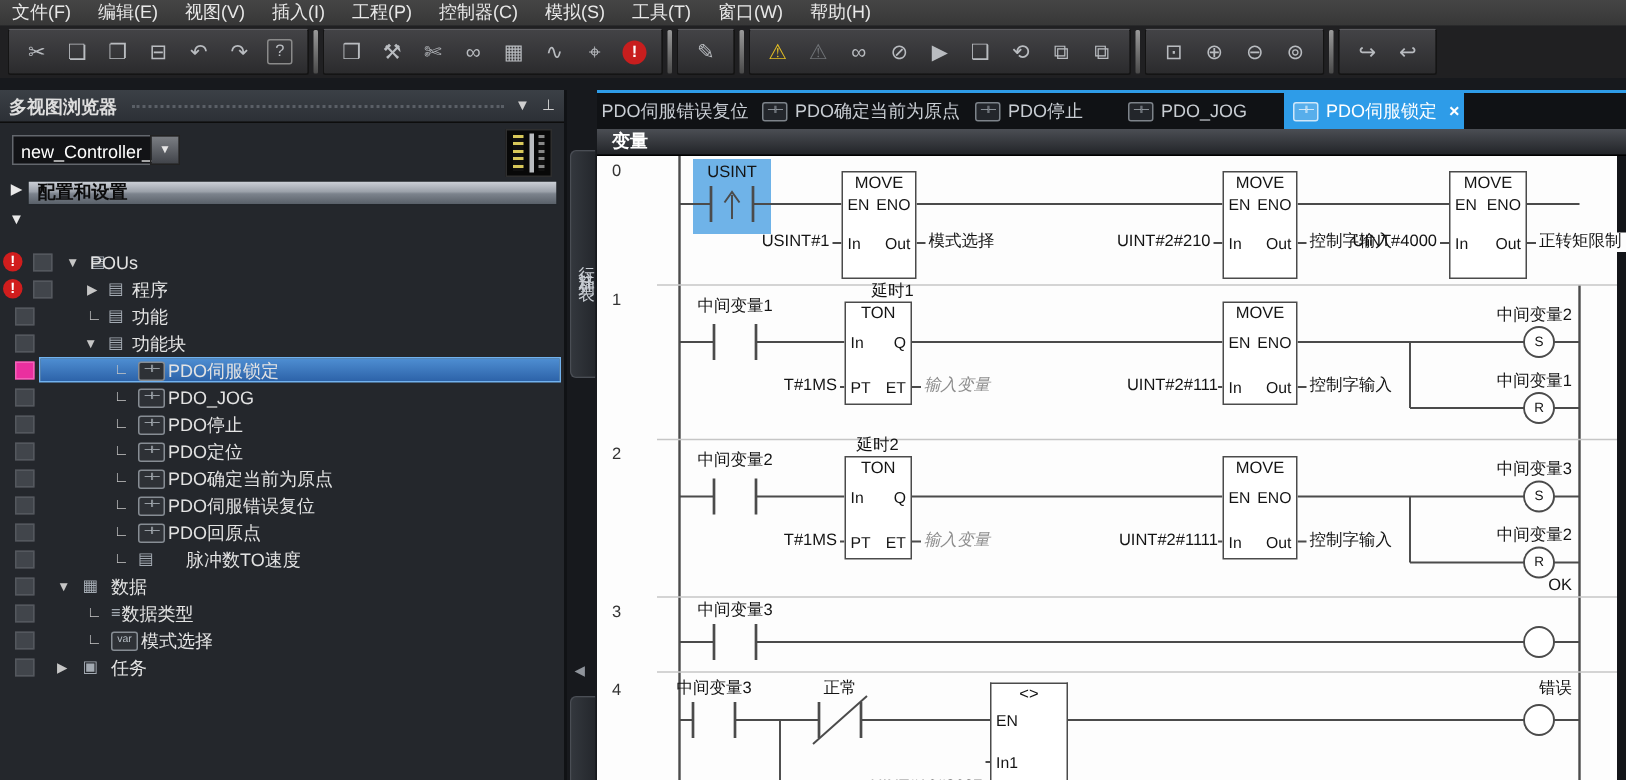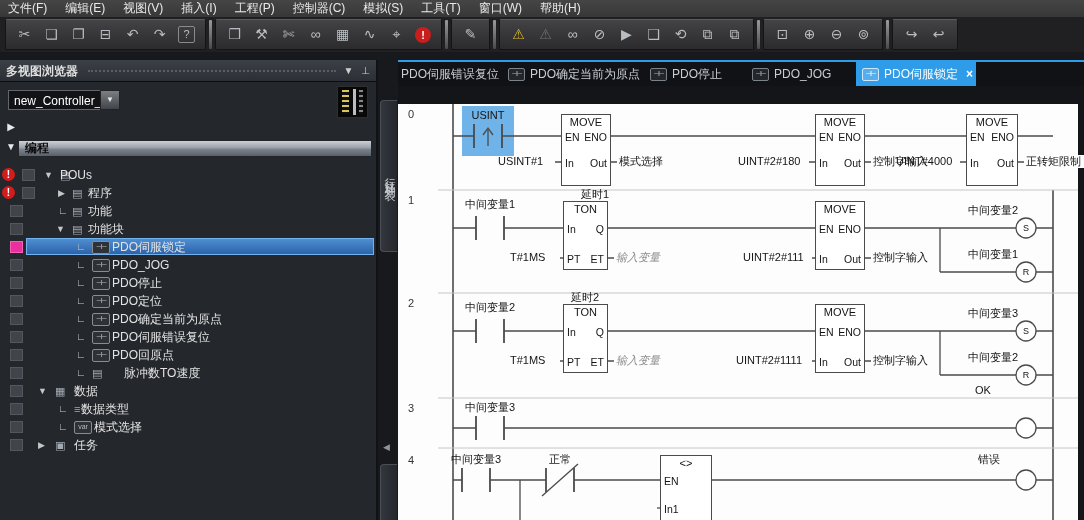--- a/index.html
+++ b/index.html
@@ -64,21 +64,21 @@
   .fbicon{flex:0 0 auto;width:15px;height:11px;border:1px solid #7d838a;border-radius:2px;background:#23262b;
           color:#a7aeb5;font-size:7px;line-height:10px;text-align:center;letter-spacing:-1px}
   .tab.active .fbicon{border-color:#cfe7fa;background:#57aeeb;color:#f2f8fd}
   .tclose{font-size:12px;font-weight:bold;margin-left:3px}
   .varbar{position:absolute;left:0;top:26px;width:100%;height:18px;background:linear-gradient(#4b4e54,#222428);
           border-bottom:1px solid #000;box-sizing:border-box;color:#fff;font-size:12px;font-weight:bold;line-height:17px;padding-left:10px}
   .canvas{position:absolute;left:0;top:44px;width:680px;height:416px;background:#fdfdfd;color:#141414}
   .canvas svg{position:absolute;left:0;top:0}
   .lbl{position:absolute;font-size:11px;white-space:nowrap;line-height:13px}
   .lc{transform:translateX(-50%)}
-  .lr{text-align:left}
+  .lr{text-align:right}
   .ital{font-style:italic;color:#8d8d8d}
   .rnum{position:absolute;left:10px;font-size:11px;color:#333;line-height:13px}
   .fbox{position:absolute;background:#fff;border:1.4px solid #4b4b4b;box-sizing:border-box;font-size:10.5px}
   .ft{text-align:center;padding-top:1px;font-size:11px;line-height:12px}
   .fr{position:absolute;left:3px;right:3px;display:flex;justify-content:space-between;font-size:10.5px;line-height:14px}
   .fr.single{justify-content:flex-start}
   .clt{position:absolute;font-size:9px;line-height:9px;transform:translate(-50%,-50%)}
 </style>
 </head>
 <body>
@@ -160,22 +160,22 @@
     <span>new_Controller_0</span>
     <span class="ddbtn">▼</span>
   </div>
   <div class="device">
     <span class="dv1"></span>
       <span class="dv2"></span>
       <span class="dv3"></span>
   </div>
 
   <span class="catarrow" style="top:61px">▶</span>
+  <div class="cat" style="top:60px">配置和设置</div>
   <span class="catarrow" style="top:81px">▼</span>
-  <div class="cat" style="top:80px">编程</div>
 
   <div class="trow" style="top:106px">
     <span class="errbadge">!</span>
     <span class="sq" style="left:22px"></span>
     <span class="pfx" style="left:44px;font-size:9px">▼</span>
     <span class="gly" style="left:60px">▤</span>
     <span class="tlabel" style="left:60px">POUs</span>
   </div>
   <div class="trow" style="top:124px">
     <span class="errbadge">!</span>
@@ -293,20 +293,21 @@
     <div class="tab" style="left:348px;width:108px">
       <span class="fbicon">⊣⊢</span>
       <span>PDO_JOG</span>
     </div>
     <div class="tab active" style="left:458px;width:120px">
       <span class="fbicon">⊣⊢</span>
       <span>PDO伺服锁定</span>
       <span class="tclose">×</span>
     </div>
   </div>
+  <div class="varbar">变量</div>
 
   <div class="canvas">
     <svg width="680" height="416" viewBox="0 0 680 416">
 
       <rect x="64" y="2" width="52" height="50" fill="#6fb3e8"></rect>
 
       <path d="M55,0 V416" stroke="#4b4b4b" stroke-width="1.6" fill="none"></path>
       <path d="M655,86 V416" stroke="#4b4b4b" stroke-width="1.6" fill="none"></path>
 
       <path d="M40,86 H680 M40,189 H680 M40,294 H680 M40,344 H680" stroke="#c6c6c6" stroke-width="1" fill="none"></path>
@@ -371,21 +372,21 @@
       <div class="ft">MOVE</div>
       <div class="fr" style="top:15px">
           <span>EN</span>
           <span>ENO</span>
         </div>
       <div class="fr" style="top:41px">
           <span>In</span>
           <span>Out</span>
         </div>
     </div>
-    <div class="lbl lr" style="left:340px;top:51px;width:69px">UINT#2#180</div>
+    <div class="lbl lr" style="left:340px;top:51px;width:69px">UINT#2#210</div>
     <div class="lbl" style="left:475px;top:51px">控制字输入</div>
     <div class="fbox" style="left:568px;top:10px;width:52px;height:72px">
       <div class="ft">MOVE</div>
       <div class="fr" style="top:15px">
           <span>EN</span>
           <span>ENO</span>
         </div>
       <div class="fr" style="top:41px">
           <span>In</span>
           <span>Out</span>

